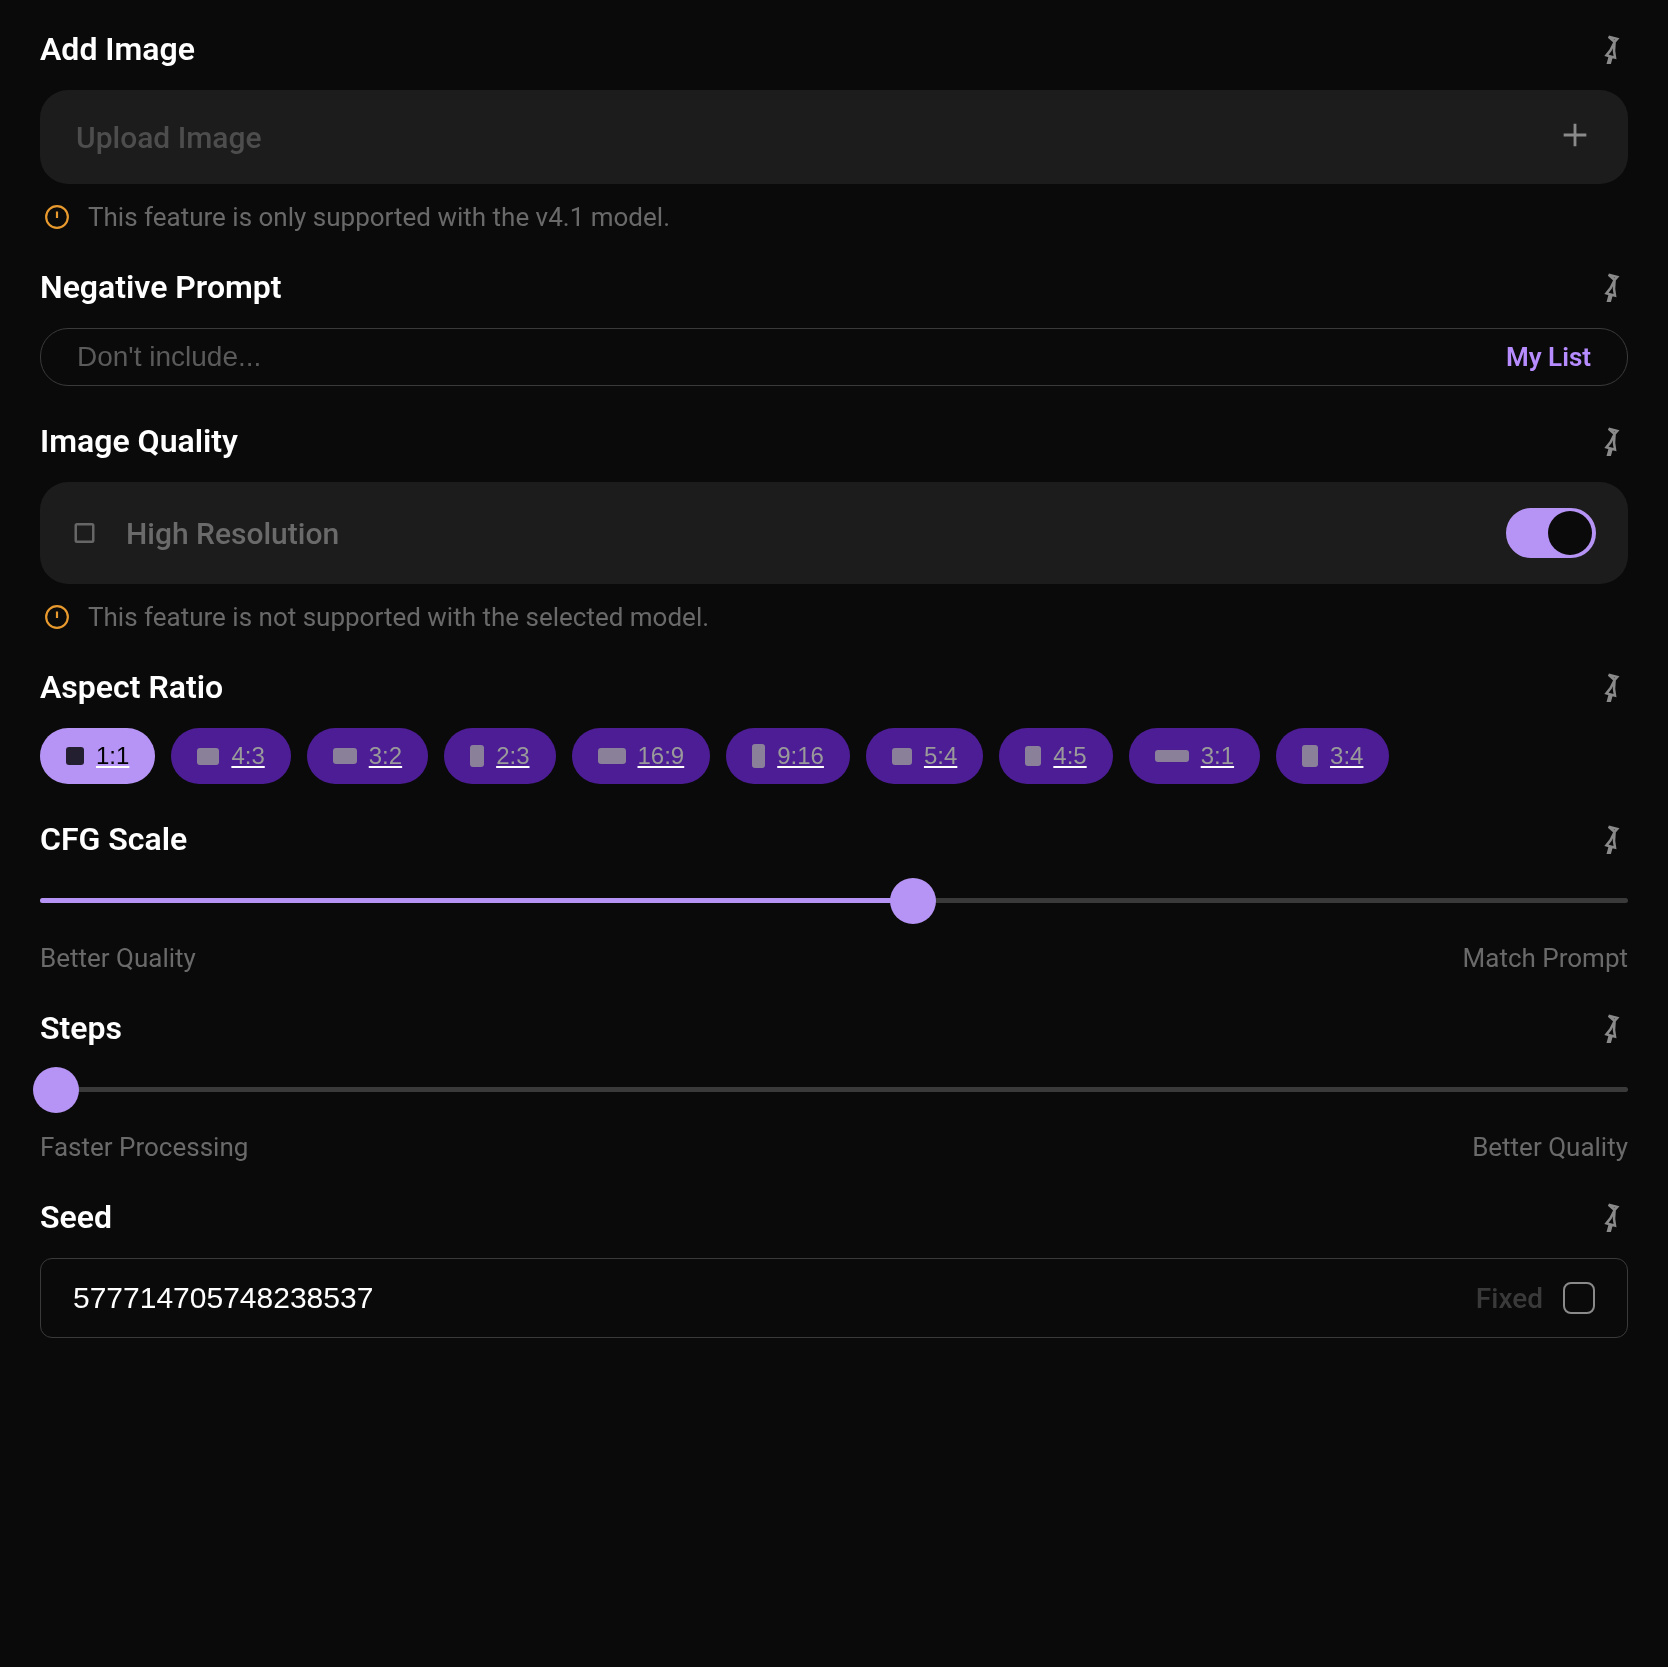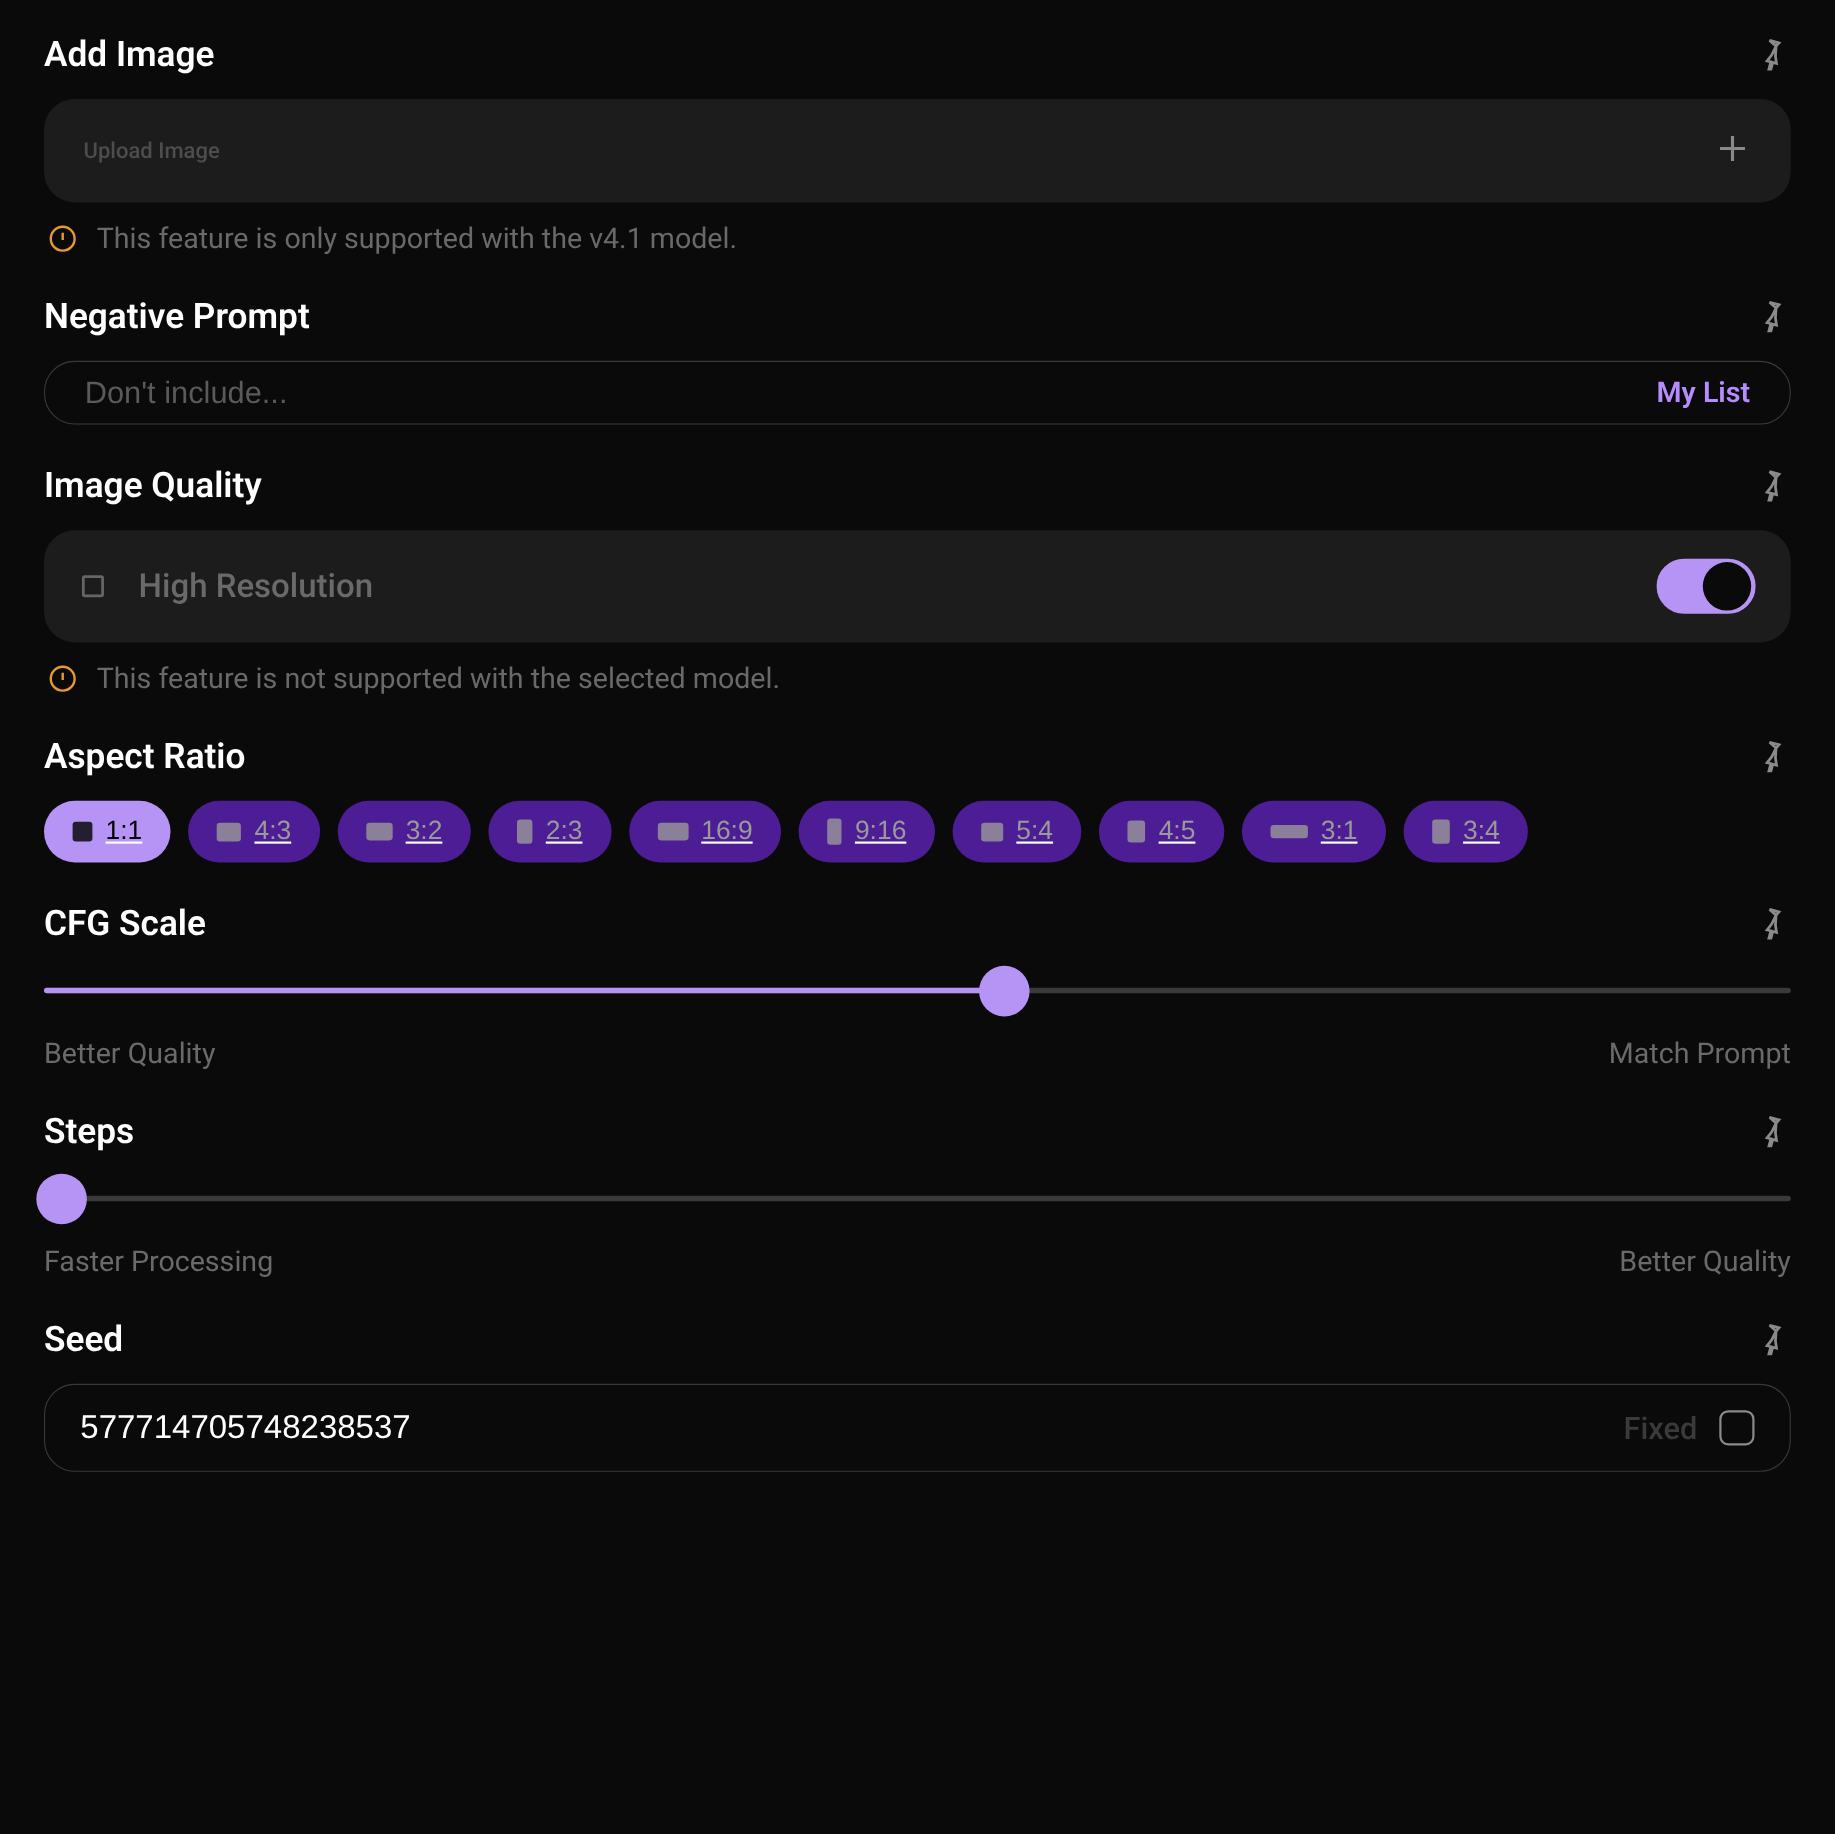--- a/index.html
+++ b/index.html
@@ -34,21 +34,21 @@
 
   .upload-box {
     background: #1c1c1c;
     border-radius: 28px;
     padding: 28px 36px;
     display: flex;
     justify-content: space-between;
     align-items: center;
     cursor: pointer;
   }
-  .upload-label { color: #4d4d4d; font-size: 20px; font-weight: 500; }
+  .upload-label { color: #4d4d4d; font-size: 30px; font-weight: 500; }
   .upload-plus { color: #8a8a8a; }
   .upload-plus svg { width: 34px; height: 34px; }
 
   .warning-row {
     display: flex; align-items: center; gap: 18px;
     margin-top: 18px;
     padding: 0 4px;
   }
   .warn-icon { color: #e89a2e; flex-shrink: 0; }
   .warn-icon svg { width: 26px; height: 26px; display:block; }
@@ -131,21 +131,21 @@
     top: 50%; transform: translate(-50%, -50%);
   }
   .slider-labels {
     display:flex; justify-content: space-between;
     color: #6a6a6a; font-size: 26px;
     margin-top: 22px;
   }
 
   .seed-box {
     border: 1.5px solid #3a3a3a;
-    border-radius: 28px;
+    border-radius: 12px;
     padding: 22px 32px;
     display: flex;
     justify-content: center;
     align-items: center;
   }
   .seed-input {
     background: transparent; border: none; outline: none;
     color: #ffffff; font-size: 30px; flex: 1;
     font-weight: 400;
   }

